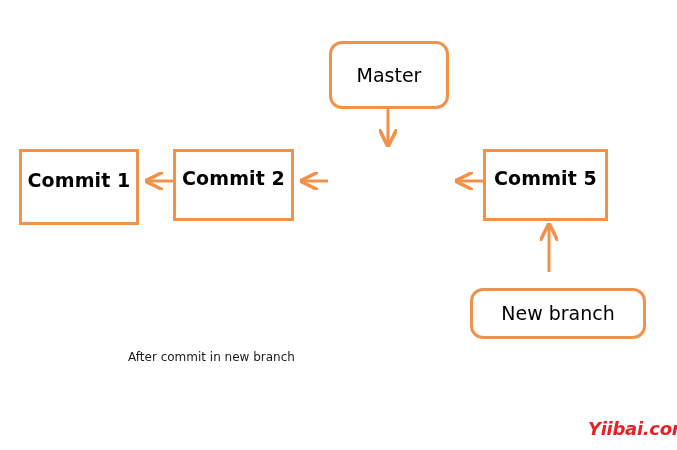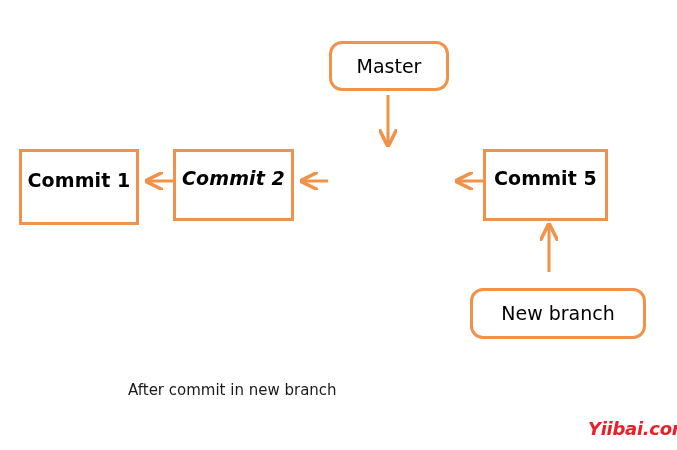--- a/index.html
+++ b/index.html
@@ -50,34 +50,33 @@
   
   .node.commit .node-text {
     transform: translateY(-7px);
     text-align: right;
   }
   .node-text {
     white-space: nowrap;
   }
 
   #node-commit-1 { left: 19px;  top: 149px; width: 120px; height: 76px; }
-  #node-commit-2 { left: 173px; top: 149px; width: 121px; height: 72px; font-style: italic; }
+  #node-commit-2 { left: 173px; top: 149px; width: 121px; height: 72px; }
   #node-commit-3 { left: 328px; top: 149px; width: 121px; height: 72px; }
   #node-commit-4 { left: 483px; top: 149px; width: 125px; height: 72px; }
-  #node-master   { left: 329px; top: 41px;  width: 120px; height: 50px; }
+  #node-master   { left: 329px; top: 41px;  width: 120px; height: 68px; }
   #node-new-branch { left: 470px; top: 272px; width: 176px; height: 51px; margin-top: 16px; }
 
   #caption {
     position: absolute;
     left: 128px;
     top: 350px;
-    font-size: 15px;
+    font-size: 12px;
     color: #1a1a1a;
     white-space: nowrap;
-    margin-top: 31px;
   }
   #watermark {
     position: absolute;
     left: 588px;
     top: 418px;
     font-size: 18px;
     font-weight: bold;
     font-style: italic;
     color: #E8202A;
     white-space: nowrap;

